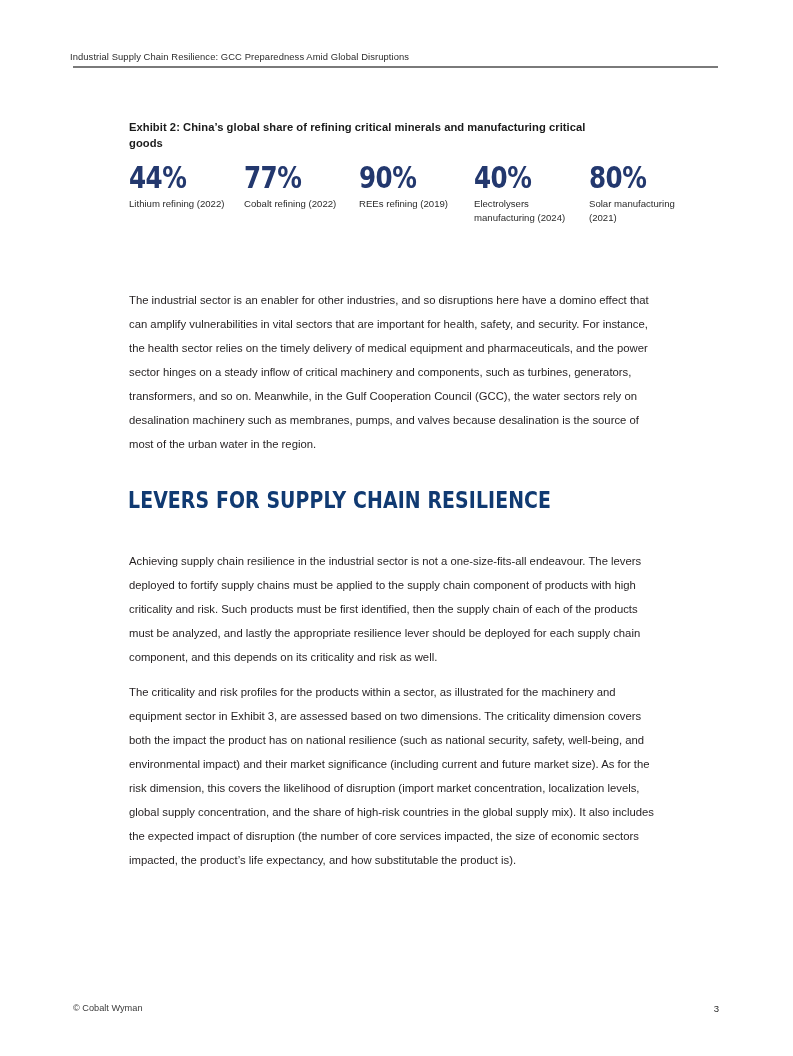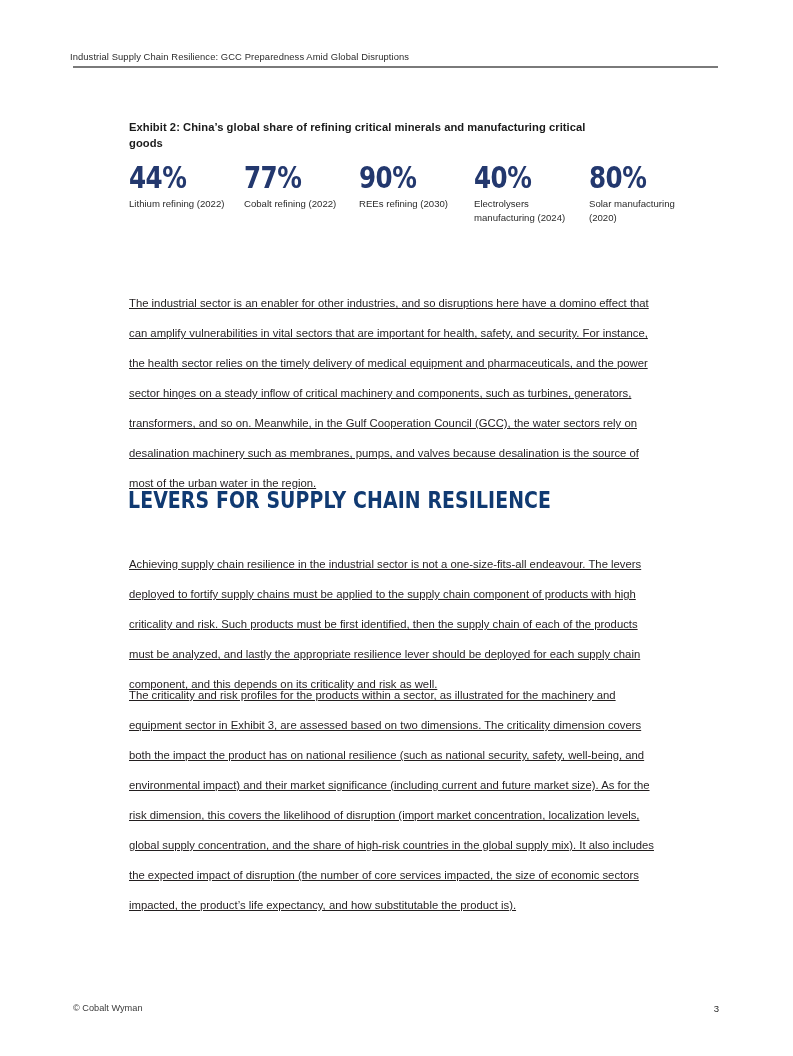--- a/index.html
+++ b/index.html
@@ -104,24 +104,23 @@
 
   
   .body-col {
     position: absolute;
     left: 129px;
     width: 536px;
   }
   p.body-para {
     margin: 0;
     font-size: 11.3px;
-    line-height: 30px;
+    line-height: 24px;
     color: #231f20;
     text-align: left;
-    text-decoration: underline;
   }
 
   .para-1 { top: 288px; }
   .para-2 { top: 549px; }
   .para-3 { top: 680px; }
 
   
   .section-heading {
     position: absolute;
     left: 128px;
@@ -177,29 +176,29 @@
     <div class="stat">
       <div class="stat-value">44%</div>
       <div class="stat-label">Lithium refining (2022)</div>
     </div>
     <div class="stat">
       <div class="stat-value">77%</div>
       <div class="stat-label">Cobalt refining (2022)</div>
     </div>
     <div class="stat">
       <div class="stat-value">90%</div>
-      <div class="stat-label">REEs refining (2030)</div>
+      <div class="stat-label">REEs refining (2019)</div>
     </div>
     <div class="stat">
       <div class="stat-value">40%</div>
       <div class="stat-label">Electrolysers manufacturing (2024)</div>
     </div>
     <div class="stat">
       <div class="stat-value">80%</div>
-      <div class="stat-label">Solar manufacturing (2020)</div>
+      <div class="stat-label">Solar manufacturing (2021)</div>
     </div>
   </div>
 
 
   <div class="body-col para-1">
     <p class="body-para">The industrial sector is an enabler for other industries, and so disruptions here have a domino effect that can amplify vulnerabilities in vital sectors that are important for health, safety, and security. For instance, the health sector relies on the timely delivery of medical equipment and pharmaceuticals, and the power sector hinges on a steady inflow of critical machinery and components, such as turbines, generators, transformers, and so on. Meanwhile, in the Gulf Cooperation Council (GCC), the water sectors rely on desalination machinery such as membranes, pumps, and valves because desalination is the source of most of the urban water in the region.</p>
   </div>
 
   <div class="section-heading">LEVERS FOR SUPPLY CHAIN RESILIENCE</div>
 

